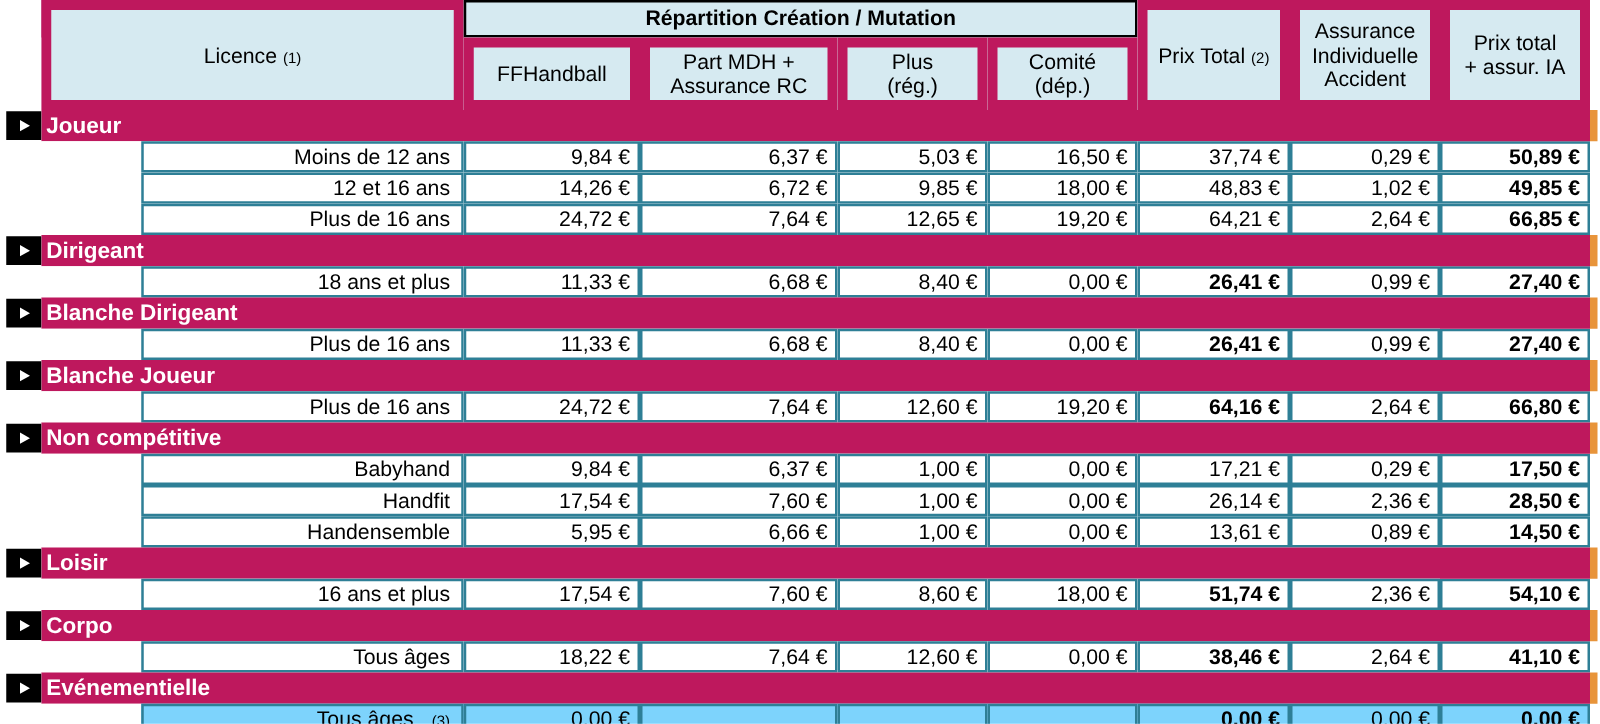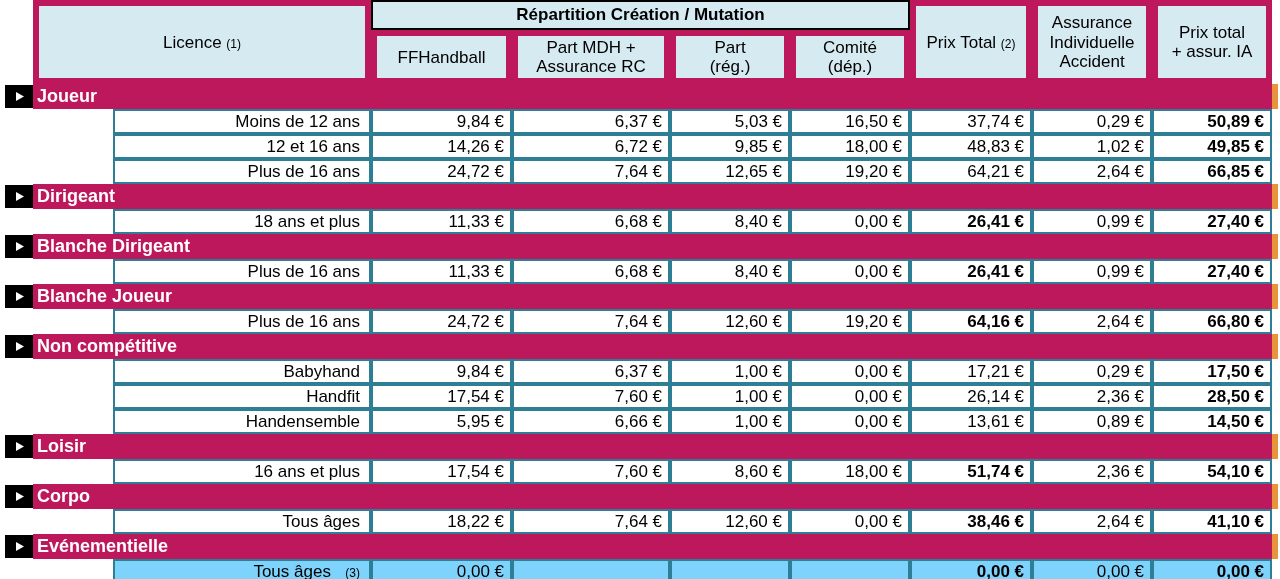--- a/index.html
+++ b/index.html
@@ -38,21 +38,21 @@
     font-weight: normal;
     vertical-align: middle;
     box-sizing: border-box;
   }
 
   
 
   
   .hdr {
     background: #D6EAF1;
-    border: 6px solid #be185d;
+    border: 8px solid #be185d;
     text-align: center;
     font-size: 17px;
     color: #000;
     line-height: 1.12;
     padding: 2px 4px;
   }
   .hdr.bold { font-weight: normal; }
   .hdr-group {
     background: #D6EAF1;
     border: 2px solid #000000;
@@ -169,21 +169,21 @@
           <td class="hdr-group" colspan="4">Répartition Création / Mutation</td>
           <td class="hdr bold" rowspan="2"><span>Prix Total</span> <span class="sup">(2)</span></td>
           <td class="hdr" rowspan="2"><span>Assurance</span><br><span>Individuelle</span><br><span>Accident</span></td>
           <td class="hdr bold" rowspan="2"><span>Prix total</span><br><span>+ assur. IA</span></td>
           <td class="blank-corner"></td>
         </tr>
         <tr>
           <td class="blank-corner"></td>
           <td class="hdr">FFHandball</td>
           <td class="hdr"><span>Part MDH +</span><br><span>Assurance RC</span></td>
-          <td class="hdr"><span>Part</span><br><span>(rég.)</span></td>
+          <td class="hdr"><span>Plus</span><br><span>(rég.)</span></td>
           <td class="hdr"><span>Comité</span><br><span>(dép.)</span></td>
           <td class="blank-corner"></td>
         </tr>
         <tr class="cat-row">
           <td class="cat-arrow">
             <span class="arrow-box">
               <svg width="11" height="11" viewBox="0 0 11 11" aria-hidden="true">
                 <polygon points="2,1 10,5.5 2,10" fill="#ffffff"></polygon>
               </svg>
             </span>

